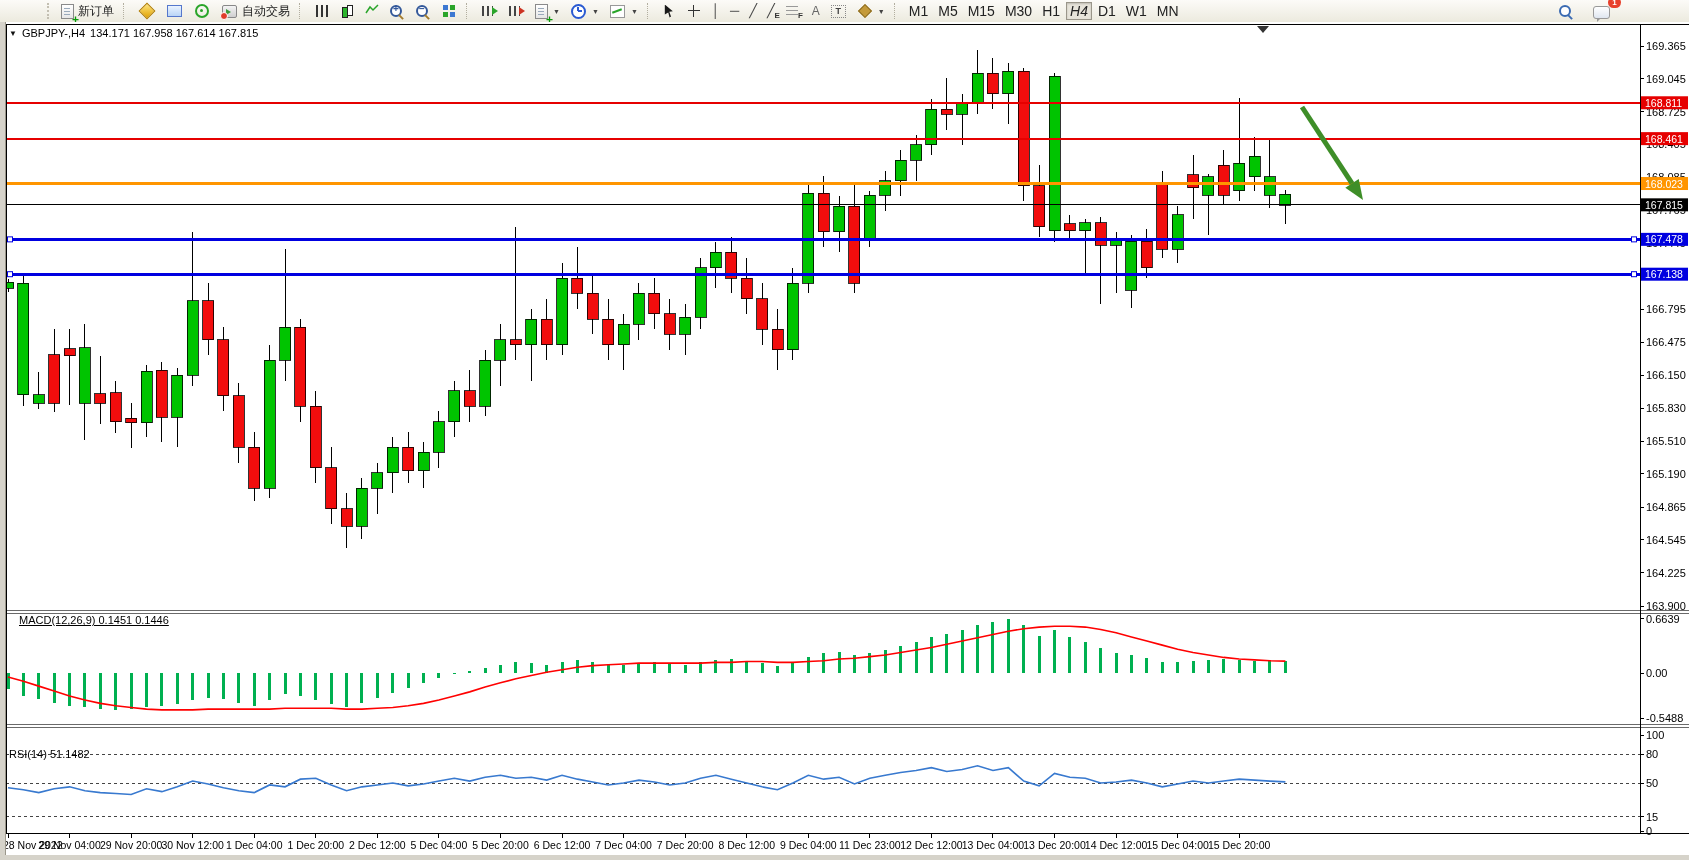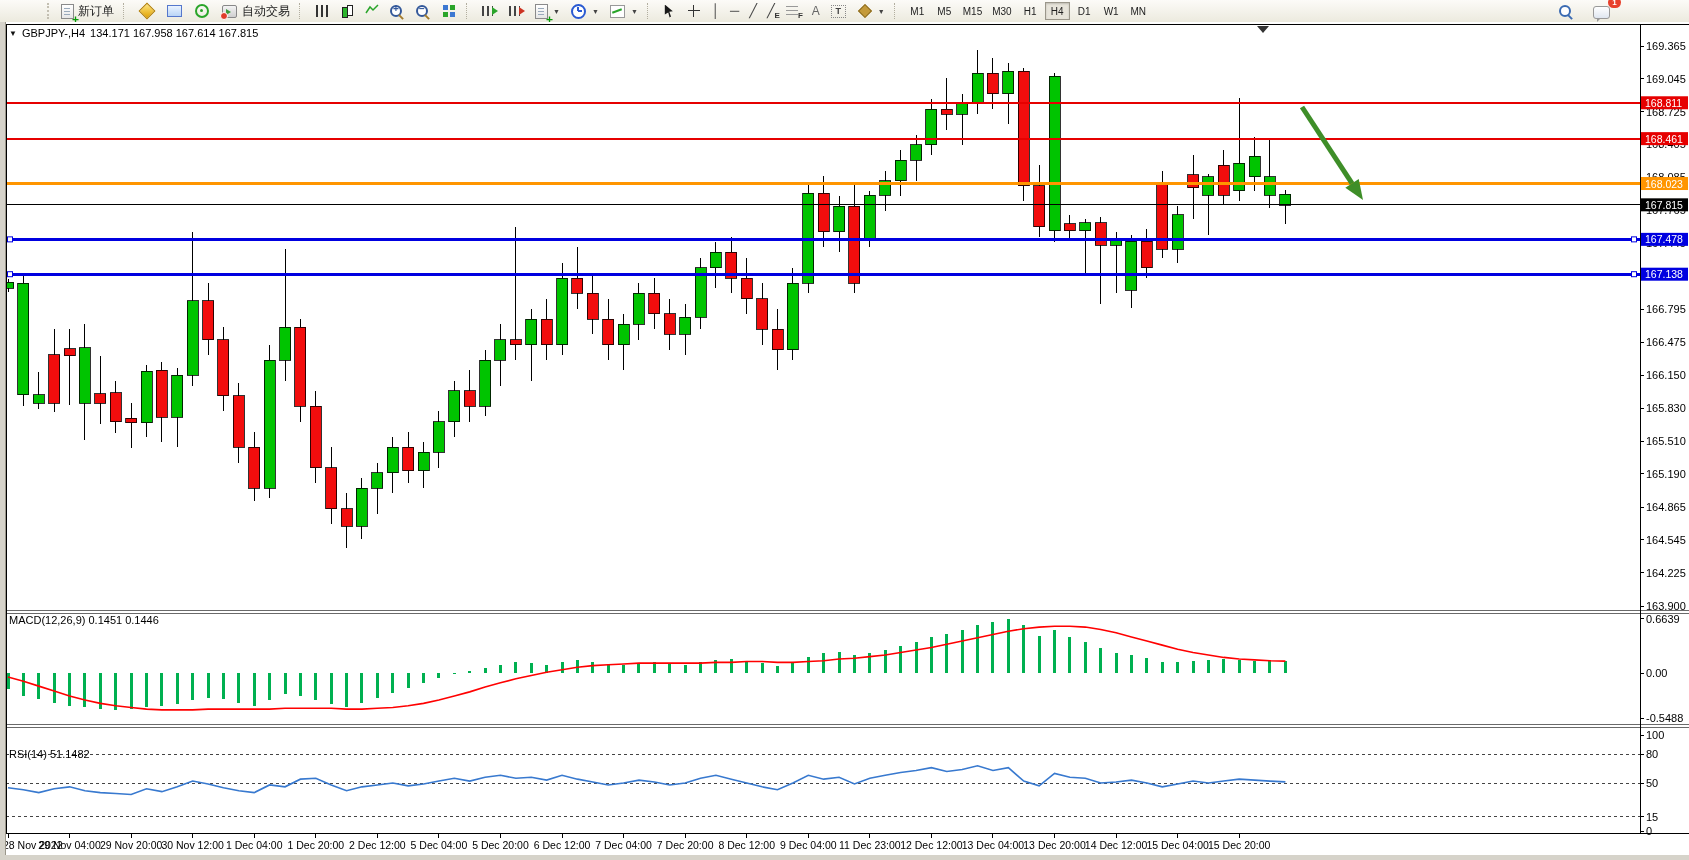--- a/index.html
+++ b/index.html
@@ -45,22 +45,22 @@
   .i-cross{width:12px;height:12px;margin:2px;}
   .i-cross::before{content:"";position:absolute;left:5px;top:0;width:1px;height:12px;background:#333;}
   .i-cross::after{content:"";position:absolute;top:5px;left:0;height:1px;width:12px;background:#333;}
   .tglyph{font-size:13px;color:#444;line-height:14px;}
   .i-fib{width:12px;height:10px;margin:3px 4px 3px 1px;background:repeating-linear-gradient(#999 0 1px,transparent 1px 4px);}
   .i-fib::after{content:"F";position:absolute;right:-5px;bottom:-4px;font:bold 8px "Liberation Sans",sans-serif;color:#333;}
   .i-chE::after{content:"E";position:absolute;right:-5px;bottom:-2px;font:bold 8px "Liberation Sans",sans-serif;color:#333;}
   .i-label{width:13px;height:11px;border:1px dotted #888;margin:2px 1px;text-align:center;font:bold 9px/11px "Liberation Sans",sans-serif;color:#444;}
   .i-dia{width:8px;height:8px;background:#c49a3a;border:1px solid #8a6a20;transform:rotate(45deg);margin:3px;}
   .tf{min-width:25px;height:18px;border:1px solid transparent;font-family:"Liberation Sans",sans-serif;
-     font-size:10px;color:#222;text-align:center;line-height:17px;margin:0 1px;background:transparent;padding:0 3px;flex:none;}
-  .tf.active{border:1px solid #9a968a;background:#e7e4da;box-shadow:inset 0 1px 2px rgba(0,0,0,.18);}
+     font-size:14px;color:#222;text-align:center;line-height:17px;margin:0 1px;background:transparent;padding:0 3px;flex:none;}
+  .tf.active{border:1px solid #9a968a;background:#e7e4da;box-shadow:inset 0 1px 2px rgba(0,0,0,.18);font-style:italic;}
   #right-icons{position:absolute;right:118px;top:1px;display:flex;align-items:center;gap:12px;}
   .i-search{width:8px;height:8px;border:2px solid #3a6ab2;border-radius:50%;background:#fff;}
   .i-search::after{content:"";position:absolute;right:-4px;bottom:-3px;width:6px;height:2px;background:#3a6ab2;transform:rotate(45deg);}
   .i-chat{width:15px;height:11px;border:1px solid #999;border-radius:3px;background:linear-gradient(#fff,#dfe6f0);margin-top:3px;}
   .i-chat::before{content:"";position:absolute;left:3px;bottom:-4px;border-top:4px solid #999;border-right:4px solid transparent;}
   .nbadge{position:absolute;right:-7px;top:-5px;min-width:11px;height:11px;border-radius:6px;background:#e8402c;
     color:#fff;font:bold 8px/11px "Liberation Sans",sans-serif;text-align:center;padding:0 1px;}
   
   #chartwrap{position:absolute;left:0;top:22px;width:1689px;height:838px;background:#fff;}
   #leftstrip{position:absolute;left:0;top:0;width:5px;height:838px;background:#d6d3ca;border-right:1px solid #9a968a;}
@@ -598,16 +598,16 @@
       </svg>
 
     <div id="leftstrip"></div>
     <div id="botstrip"></div>
 
     <div class="overlay-label" id="symtitle">
       <span class="tri">▼</span>
       <span>GBPJPY-,H4</span>
       <span>134.171 167.958 167.614 167.815</span>
     </div>
-    <div class="overlay-label" style="left:9px;top:592px;">MACD(12,26,9) 0.1451 0.1446</div>
+    <div class="overlay-label" style="left:19px;top:592px;text-decoration:underline;">MACD(12,26,9) 0.1451 0.1446</div>
     <div class="overlay-label" style="left:9px;top:726px;">RSI(14) 51.1482</div>
   </div>
 </div>
 
 </body></html>

